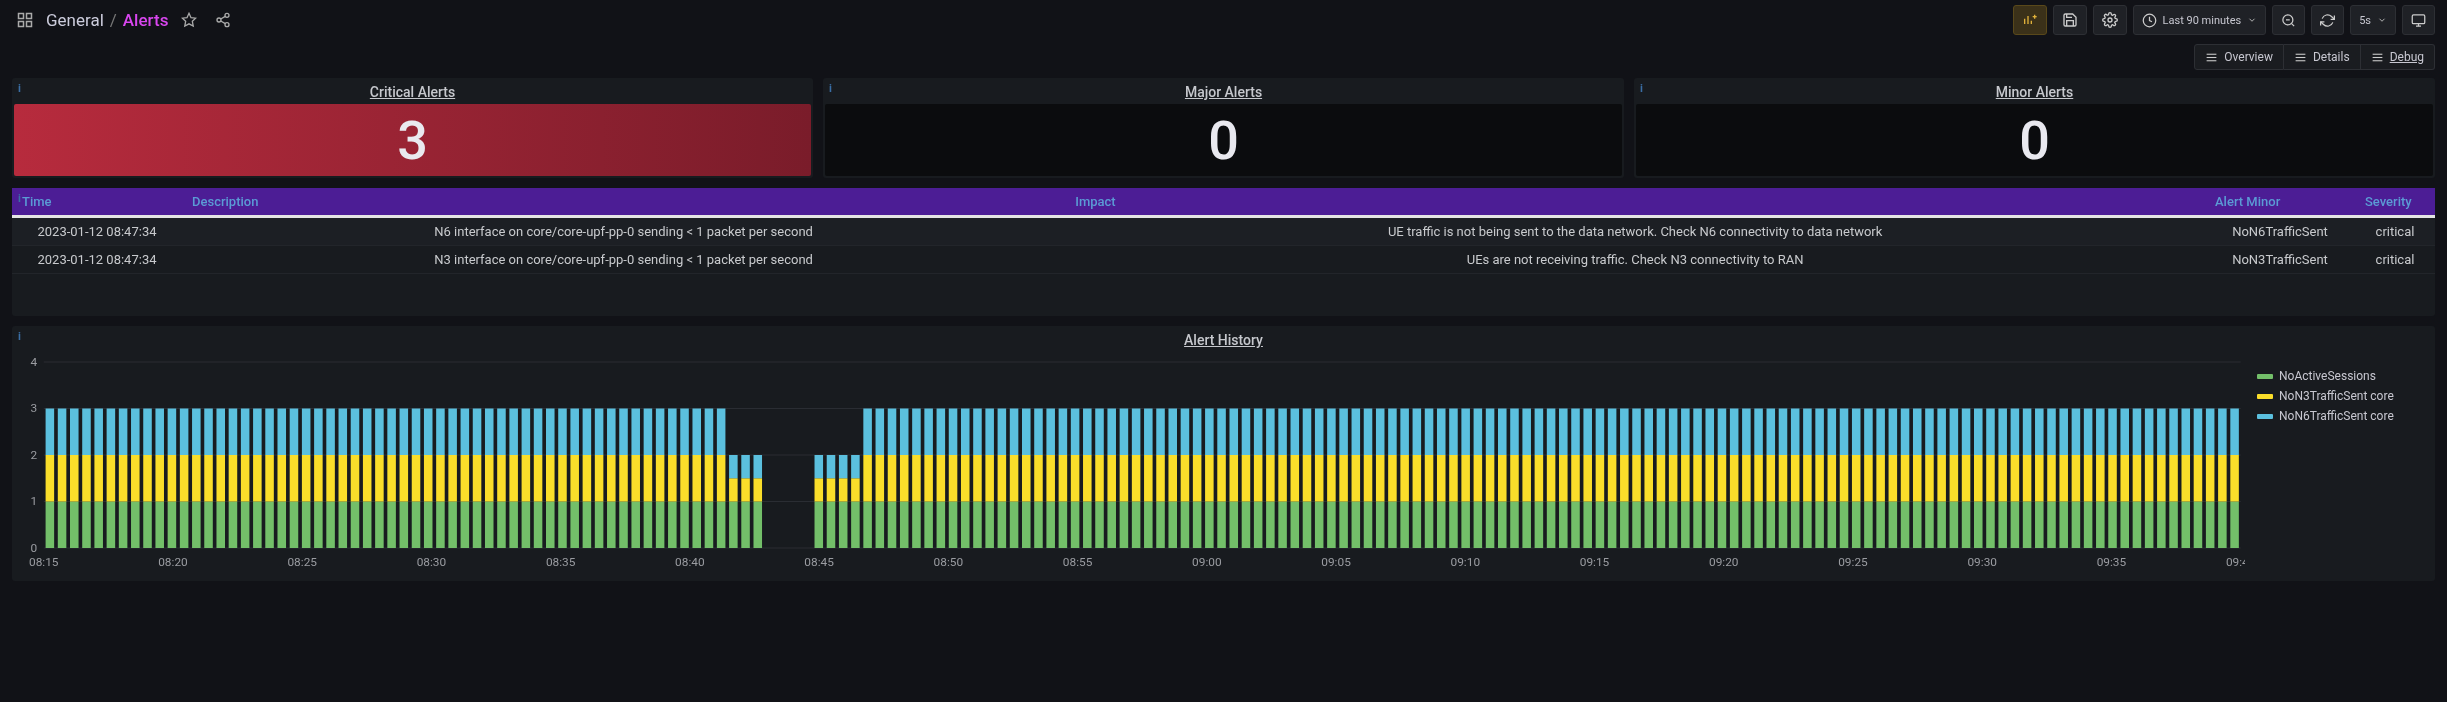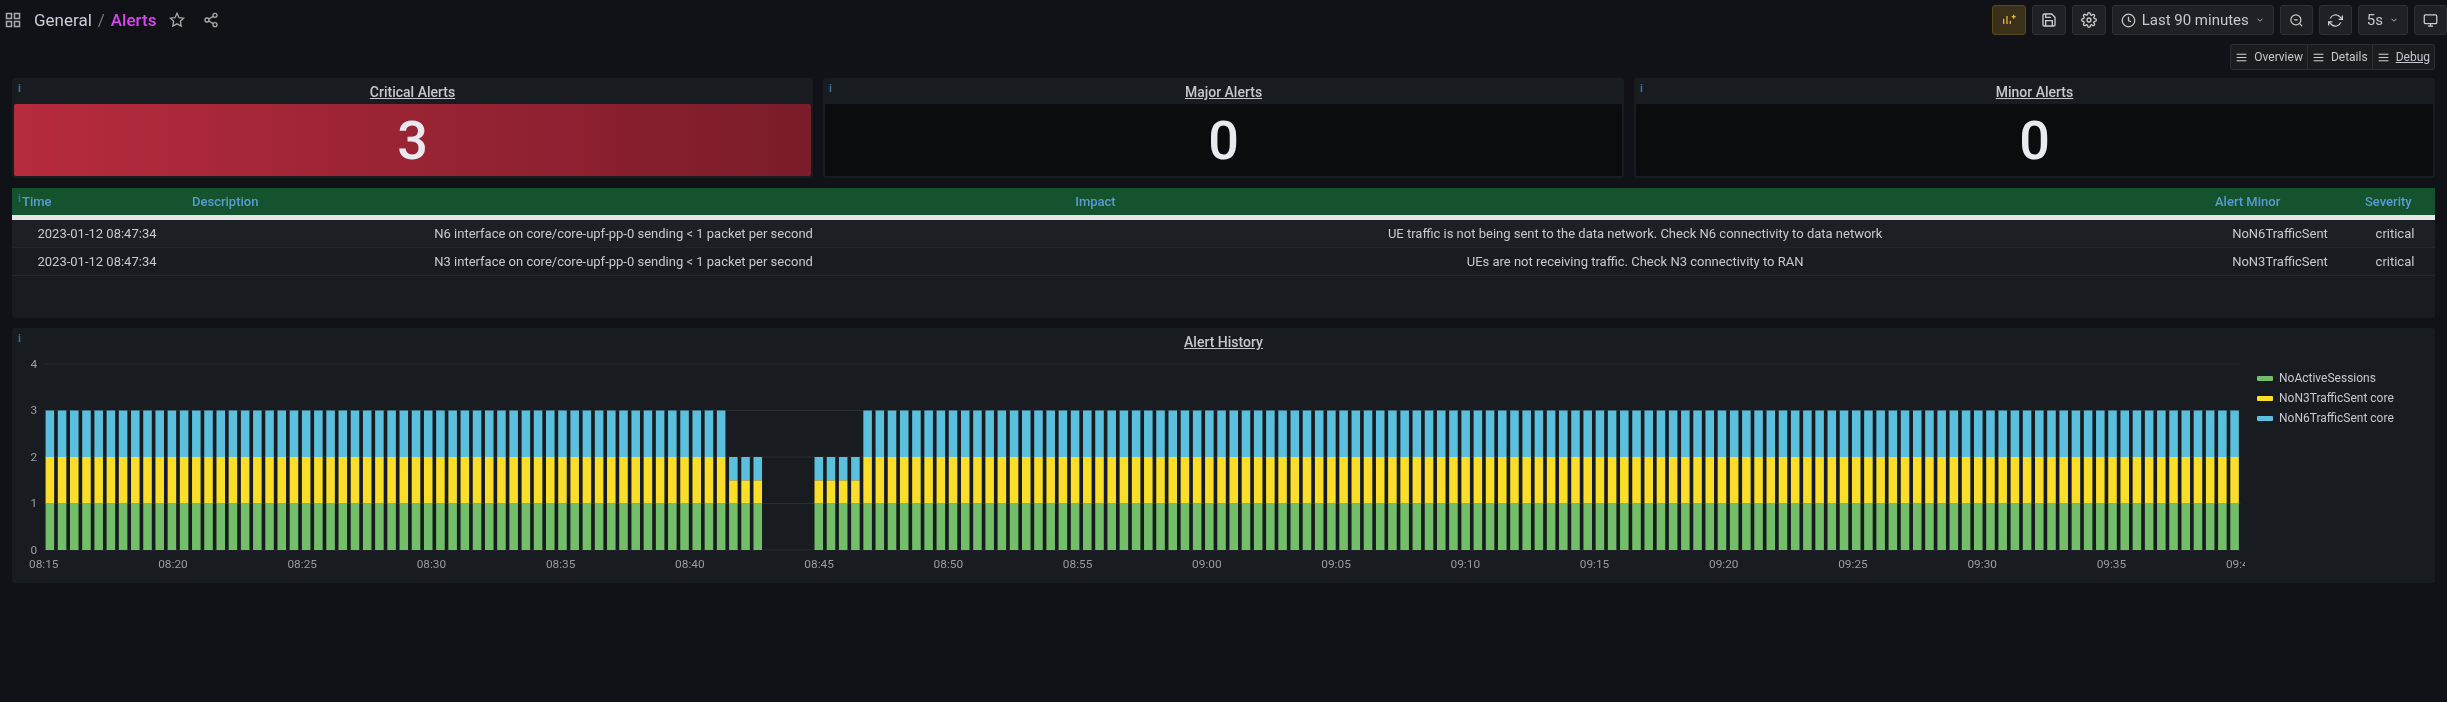--- a/index.html
+++ b/index.html
@@ -10,21 +10,21 @@
     font-family: -apple-system, BlinkMacSystemFont, "Segoe UI", Roboto, Helvetica, Arial, sans-serif;
     font-size: 13px;
     overflow-x: hidden;
   }
 
   
   .topbar {
     display: flex;
     align-items: center;
     justify-content: space-between;
-    padding: 6px 0;
+    padding: 6px 12px;
     height: 40px;
   }
   .topbar-left {
     display: flex;
     align-items: center;
     gap: 8px;
   }
   .breadcrumb {
     display: flex;
     align-items: center;
@@ -55,38 +55,38 @@
     justify-content: center;
     height: 30px;
     min-width: 32px;
     padding: 0 8px;
     border: 1px solid #2d2f34;
     background: #1f2126;
     border-radius: 3px;
     color: #c7c7d0;
     cursor: pointer;
     gap: 6px;
-    font-size: 15px;
+    font-size: 11px;
   }
   .tb-btn.highlight { background: #3b3119; border-color: #59481a; }
   .tb-btn svg { flex-shrink: 0; }
 
   
   .viewbar {
     display: flex;
     justify-content: flex-end;
     padding: 4px 12px 8px 12px;
     gap: 0;
   }
   .viewbar .seg {
     display: inline-flex;
     align-items: center;
     gap: 6px;
     height: 26px;
-    padding: 0 4px;
+    padding: 0 10px;
     border: 1px solid #2d2f34;
     background: #1a1c20;
     color: #c7c7d0;
     cursor: pointer;
     font-size: 12px;
   }
   .viewbar .seg:first-child { border-radius: 3px 0 0 3px; }
   .viewbar .seg:last-child { border-radius: 0 3px 3px 0; text-decoration: underline; }
   .viewbar .seg + .seg { border-left: none; }
 
@@ -146,22 +146,22 @@
   table.alerts {
     width: 100%;
     border-collapse: collapse;
     font-size: 13px;
   }
   table.alerts th {
     text-align: left;
     color: #5b9bd5;
     font-weight: 500;
     padding: 6px 10px;
-    border-bottom: 5px solid #e5e5e5;
-    background: #14532d;
+    border-bottom: 3px solid #e5e5e5;
+    background: #4c1d95;
     font-size: 13px;
   }
   table.alerts td {
     padding: 6px 10px;
     border-bottom: 1px solid #22252a;
     color: #c8cacd;
     text-align: center;
   }
   table.alerts tbody tr:nth-child(odd) td { background: #1c1f24; }
   table.alerts .col-time { width: 170px; }

